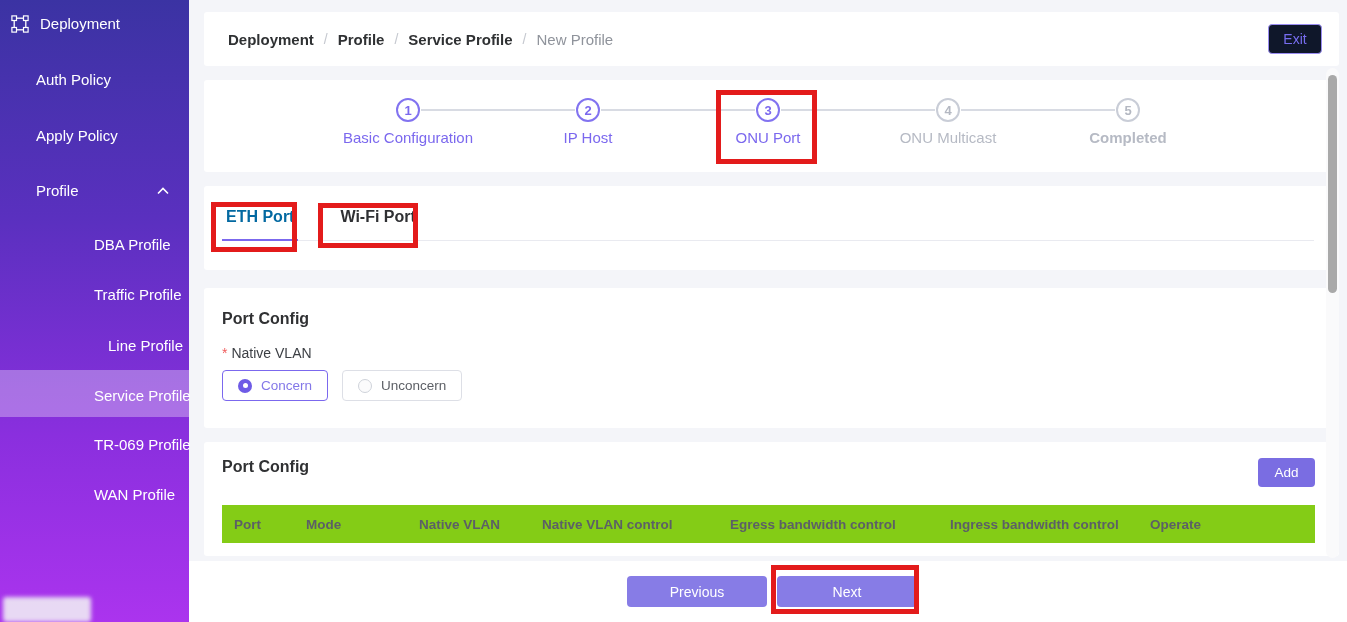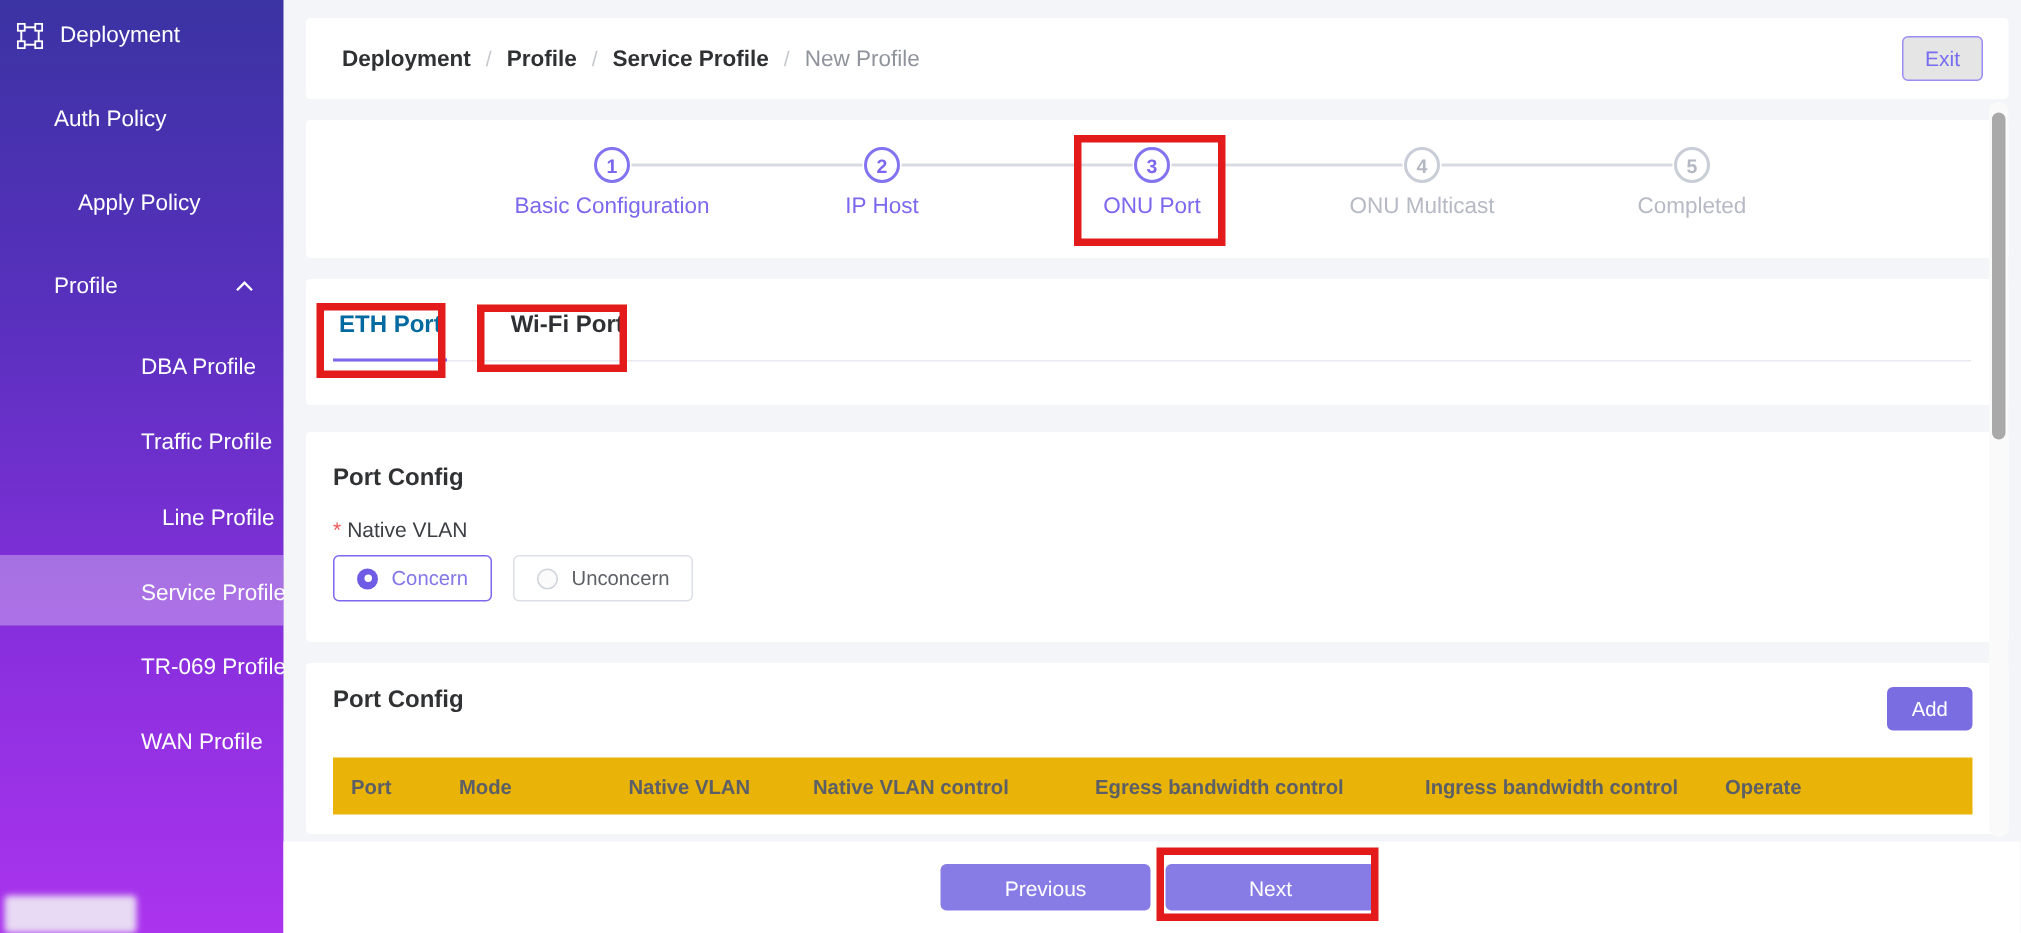--- a/index.html
+++ b/index.html
@@ -21,21 +21,21 @@
     background:rgba(255,255,255,0.32); }
   .blur-pill { position:absolute; left:3px; top:597px; width:88px; height:25px;
     background:rgba(238,235,244,0.9); border-radius:3px; filter:blur(2px); }
 
   
   .card { position:absolute; left:204px; width:1135px; background:#fff; border-radius:3px; }
   .bc-card { top:12px; height:54px; display:flex; align-items:center; padding:0 17px 0 24px; }
   .bc-item { font-size:15px; font-weight:bold; color:#2f3133; }
   .bc-item.last { font-weight:normal; color:#8f939b; }
   .bc-sep { color:#c5c8cf; font-size:14px; padding:0 10px; }
-  .exit-btn { margin-left:auto; width:54px; height:30px; background:#e5e5e5;
+  .exit-btn { margin-left:auto; width:54px; height:30px; background:#0f172a;
     border:1px solid #9a8df2; border-radius:4px; color:#776df0; font-size:14px;
     font-family:inherit; cursor:pointer; }
 
   .stepper-card { top:80px; height:92px; }
   .step-circle { position:absolute; top:18px; width:24px; height:24px; border-radius:50%;
     background:#fff; border:2px solid #8273f0; color:#7b68ee; font-size:13px; font-weight:bold;
     display:flex; align-items:center; justify-content:center; }
   .step-label { position:absolute; top:49px; width:180px; text-align:center;
     font-size:15px; color:#7b68ee; }
   .step-line { position:absolute; top:29px; height:2px; background:#d8dbe3; }
@@ -61,21 +61,21 @@
   .radio.on { background:#6e5be6; }
   .radio.on::after { content:""; position:absolute; left:4.5px; top:4.5px; width:5px; height:5px;
     border-radius:50%; background:#fff; }
   .radio.off { border:1px solid #cfd3da; background:#fbfbfc; }
 
   .pc2-card { top:442px; height:114px; padding:16px 24px 0 18px; overflow:hidden; }
   .add-btn { position:absolute; right:24px; top:16px; width:57px; height:29px;
     background:#7a6de2; border:none; border-radius:4px; color:#fff; font-size:13.5px;
     font-family:inherit; cursor:pointer; }
   .thead { position:absolute; left:18px; right:24px; top:63px; height:38px;
-    background:#eab308; display:flex; align-items:center; padding-left:12px; }
+    background:#84cc16; display:flex; align-items:center; padding-left:12px; }
   .th { font-size:13.5px; font-weight:bold; color:#5c6066; white-space:nowrap; }
   .th.c0{width:72px;} .th.c1{width:113px;} .th.c2{width:123px;} .th.c3{width:188px;}
   .th.c4{width:220px;} .th.c5{width:200px;} .th.c6{flex:1;}
 
   .footer { position:absolute; left:189px; top:561px; width:1158px; height:61px;
     background:#fff; z-index:6; }
   .nav-btn { position:absolute; top:15px; width:140px; height:31px; border:none;
     border-radius:4px; background:#877ce6; color:#fff; font-size:14px;
     font-family:inherit; cursor:pointer; }
   .prev-btn { left:438px; }
@@ -103,21 +103,21 @@
       <rect x="12.5" y="0.9" width="4.6" height="4.6" fill="#3b33a3" stroke="#fff" stroke-width="1.2"></rect>
       <rect x="0.9" y="12.5" width="4.6" height="4.6" fill="#3b33a3" stroke="#fff" stroke-width="1.2"></rect>
       <rect x="12.5" y="12.5" width="4.6" height="4.6" fill="#3b33a3" stroke="#fff" stroke-width="1.2"></rect>
     </svg>
     <span>Deployment</span>
   </div>
 
   <div class="side-row lvl1" style="top:63px;">
     <span>Auth Policy</span>
   </div>
-  <div class="side-row lvl1" style="top:119px;margin-left:16px;">
+  <div class="side-row lvl1" style="top:119px;">
     <span>Apply Policy</span>
   </div>
   <div class="side-row lvl1" style="top:174px;">
     <span>Profile</span>
     <svg class="chev" viewBox="0 0 12 8">
       <polyline points="1,6.5 6,1.5 11,6.5" fill="none" stroke="#fff" stroke-width="1.6"></polyline>
     </svg>
   </div>
 
   <div class="side-selected"></div>
@@ -164,21 +164,21 @@
   <div class="step-circle" style="left:192px;">1</div>
   <div class="step-circle" style="left:372px;">2</div>
   <div class="step-circle" style="left:552px;">3</div>
   <div class="step-circle inactive" style="left:732px;">4</div>
   <div class="step-circle inactive" style="left:912px;">5</div>
 
   <div class="step-label" style="left:114px;">Basic Configuration</div>
   <div class="step-label" style="left:294px;">IP Host</div>
   <div class="step-label" style="left:474px;">ONU Port</div>
   <div class="step-label inactive" style="left:654px;">ONU Multicast</div>
-  <div class="step-label inactive" style="left:834px;">Completed</div>
+  <div class="step-label inactive" style="left:834px;font-weight:bold;">Completed</div>
 </div>
 
 <div class="card tabs-card">
   <div class="tabs-row">
     <div class="tab active">ETH Port</div>
     <div class="tab plain">Wi-Fi Port</div>
   </div>
 </div>
 
 <div class="card pc1-card">

